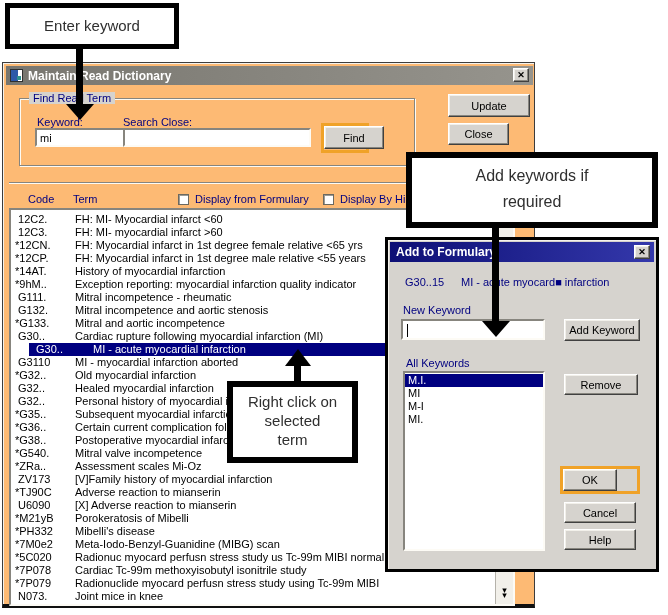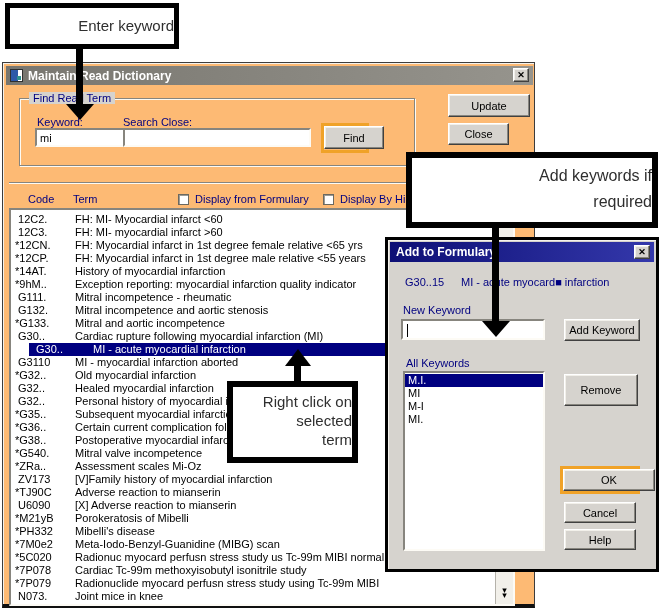--- a/index.html
+++ b/index.html
@@ -96,21 +96,21 @@
     background:#fff; border:2px solid; border-color:#87857e #fdfbf5 #fdfbf5 #87857e;
     padding-top:1px; overflow:hidden;
   }
   .kw-item { height:13px; line-height:13px; padding-left:3px; white-space:nowrap; }
   .kw-item.selected { background:#000080; color:#fff; }
   .caret { position:absolute; left:4px; top:3px; width:1px; height:13px; background:#000; }
 
   
   .callout {
     position:absolute; background:#fff; border:5px solid #000; color:#2f2f2f;
-    text-align:right; z-index:15; font-size:15px;
+    text-align:center; z-index:15; font-size:15px;
   }
   .arrow-line { position:absolute; width:7px; background:#000; z-index:16; }
   .arrow-head-down { position:absolute; width:0; height:0; z-index:16;
     border-left:14px solid transparent; border-right:14px solid transparent; border-top:16px solid #000; }
   .arrow-head-up { position:absolute; width:0; height:0; z-index:16;
     border-left:13px solid transparent; border-right:13px solid transparent; border-bottom:17px solid #000; }
   .z-top { z-index:40; }
 </style>
 </head>
 <body>
@@ -208,24 +208,24 @@
     <div class="win-btn" style="left:176px; top:79px; width:76px; height:22px;">Add Keyword</div>
 
     <span class="abs navy" style="left:18px; top:117px;">All Keywords</span>
     <div id="keywords-list">
         <div class="kw-item selected">M.I.</div>
         <div class="kw-item">MI</div>
         <div class="kw-item">M-I</div>
         <div class="kw-item">MI.</div>
       </div>
 
-    <div class="win-btn" style="left:176px; top:134px; width:74px; height:32px;">Remove</div>
+    <div class="win-btn" style="left:176px; top:134px; width:74px; height:21px;">Remove</div>
 
     <div class="orange-wrap" style="left:172px; top:226px; width:80px; height:28px;">
-      <div class="win-btn" style="left:0; top:0; width:92px; height:22px;">OK</div>
+      <div class="win-btn" style="left:0; top:0; width:54px; height:22px;">OK</div>
     </div>
     <div class="win-btn" style="left:176px; top:262px; width:72px; height:21px;">Cancel</div>
     <div class="win-btn" style="left:176px; top:289px; width:72px; height:21px;">Help</div>
   </div>
 
   <div class="callout" style="left:5px; top:3px; width:174px; height:46px; line-height:35px;">
     <span>Enter keyword</span>
   </div>
   <div class="arrow-line" style="left:76px; top:48px; height:58px;"></div>
   <div class="arrow-head-down" style="left:66px; top:104px;"></div>

